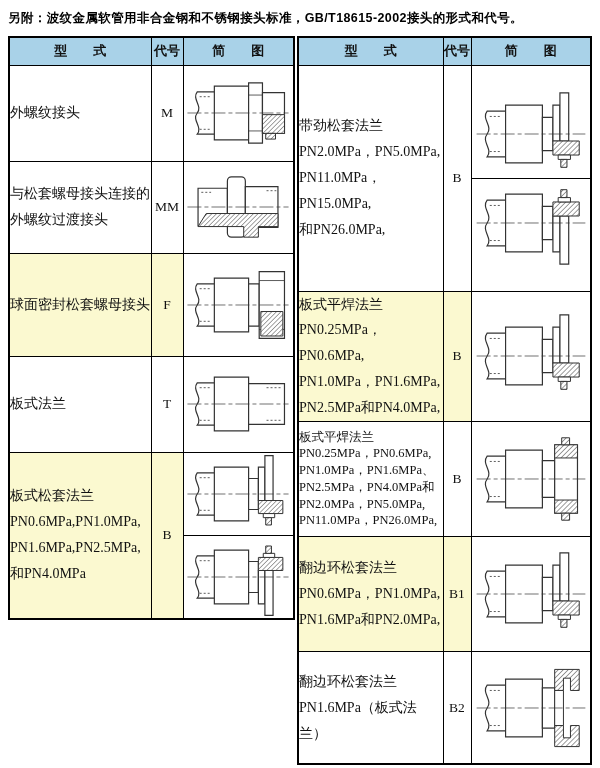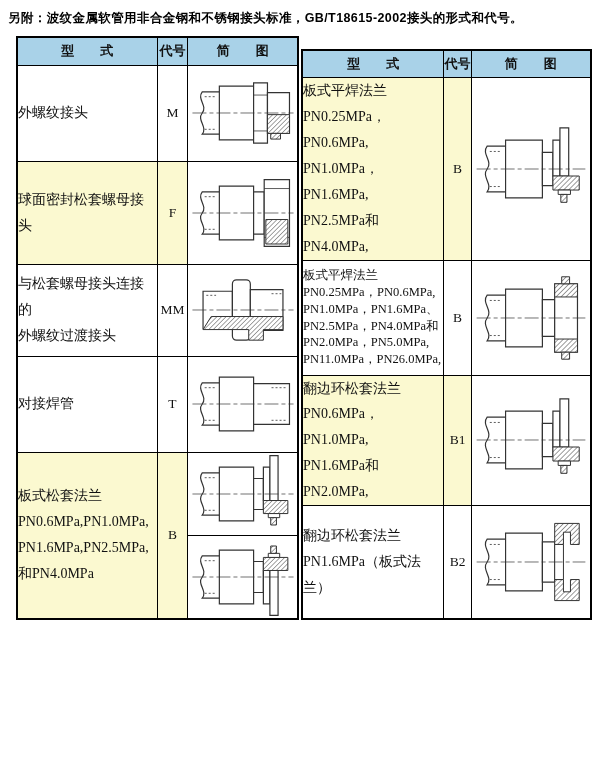--- a/index.html
+++ b/index.html
@@ -1,20 +1,20 @@
 <!DOCTYPE html>
 <html><head>
 <meta charset="utf-8">
 <style>
   html,body{margin:0;padding:0;background:#fff;}
   body{width:600px;height:768px;overflow:hidden;color:#111;
        font-family:"Liberation Sans","DejaVu Sans",sans-serif;}
   .page{padding:6px 8px 16px 8px;}
   .title{font-size:12.5px;font-weight:bold;letter-spacing:.4px;margin:4px 0 9px 0;color:#000;}
-  .tables{display:flex;gap:2px;align-items:flex-end;margin-left:8px;}
+  .tables{display:flex;gap:2px;align-items:flex-start;}
   table.ftable{border-collapse:collapse;table-layout:fixed;border:2px solid #000;background:#fff;}
   table.ftable th,table.ftable td{border:1px solid #000;padding:0;overflow:hidden;}
   table.ftable th{background:#a9d2e8;font-weight:bold;font-size:13px;
        font-family:"Liberation Serif","DejaVu Serif",serif;}
   .type-cell{font-family:"Liberation Serif","DejaVu Serif",serif;font-size:14px;
        line-height:1.85;padding:4px 6px 4px 9px;white-space:pre-line;vertical-align:middle;}
   .type-cell.dense{line-height:1.34;font-size:12.5px;}
   .code-cell{text-align:center;vertical-align:middle;font-size:13.5px;
        font-family:"Liberation Serif","DejaVu Serif",serif;}
   .diag-cell{text-align:center;vertical-align:middle;background:#fff;}
@@ -154,41 +154,41 @@
       <tbody>
         <tr style="height:96px">
           <td class="type-cell">外螺纹接头</td>
           <td class="code-cell">M</td>
           <td class="diag-cell">
             <svg class="diag" viewBox="0 0 130 100">
                 <use href="#sym-m"></use>
               </svg>
           </td>
         </tr>
-        <tr style="height:103px">
-          <td class="type-cell hl">球面密封松套螺母接头</td>
-          <td class="code-cell hl">F</td>
-          <td class="diag-cell">
-            <svg class="diag" viewBox="0 0 130 100">
-                <use href="#sym-f"></use>
-              </svg>
-          </td>
-        </tr>
         <tr style="height:92px">
           <td class="type-cell">与松套螺母接头连接的
 外螺纹过渡接头</td>
           <td class="code-cell">MM</td>
           <td class="diag-cell">
             <svg class="diag" viewBox="0 0 130 100">
                 <use href="#sym-mm"></use>
               </svg>
           </td>
         </tr>
+        <tr style="height:103px">
+          <td class="type-cell hl">球面密封松套螺母接头</td>
+          <td class="code-cell hl">F</td>
+          <td class="diag-cell">
+            <svg class="diag" viewBox="0 0 130 100">
+                <use href="#sym-f"></use>
+              </svg>
+          </td>
+        </tr>
         <tr style="height:96px">
-          <td class="type-cell">对接焊管</td>
+          <td class="type-cell">板式法兰</td>
           <td class="code-cell">T</td>
           <td class="diag-cell">
             <svg class="diag" viewBox="0 0 130 100">
                 <use href="#sym-t"></use>
               </svg>
           </td>
         </tr>
         <tr style="height:148px">
           <td class="type-cell hl">板式松套法兰
 PN0.6MPa,PN1.0MPa,
@@ -220,20 +220,41 @@
           <col style="width:120px">
         </colgroup>
       <thead>
         <tr style="height:28px">
           <th>型　　式</th>
           <th>代号</th>
           <th>简　　图</th>
         </tr>
       </thead>
       <tbody>
+        <tr style="height:226px">
+          <td class="type-cell">带劲松套法兰
+PN2.0MPa，PN5.0MPa,
+PN11.0MPa，PN15.0MPa,
+和PN26.0MPa,</td>
+          <td class="code-cell">B</td>
+          <td class="diag-cell">
+            <div class="stack">
+              <div class="sub">
+                <svg class="diag" viewBox="0 0 130 100">
+                    <use href="#sym-flup"></use>
+                  </svg>
+              </div>
+              <div class="sub">
+                <svg class="diag" viewBox="0 0 130 100">
+                    <use href="#sym-fldown"></use>
+                  </svg>
+              </div>
+            </div>
+          </td>
+        </tr>
         <tr style="height:118px">
           <td class="type-cell hl">板式平焊法兰
 PN0.25MPa，PN0.6MPa,
 PN1.0MPa，PN1.6MPa,
 PN2.5MPa和PN4.0MPa,</td>
           <td class="code-cell hl">B</td>
           <td class="diag-cell">
             <svg class="diag" viewBox="0 0 130 100">
                 <use href="#sym-flup"></use>
               </svg>

